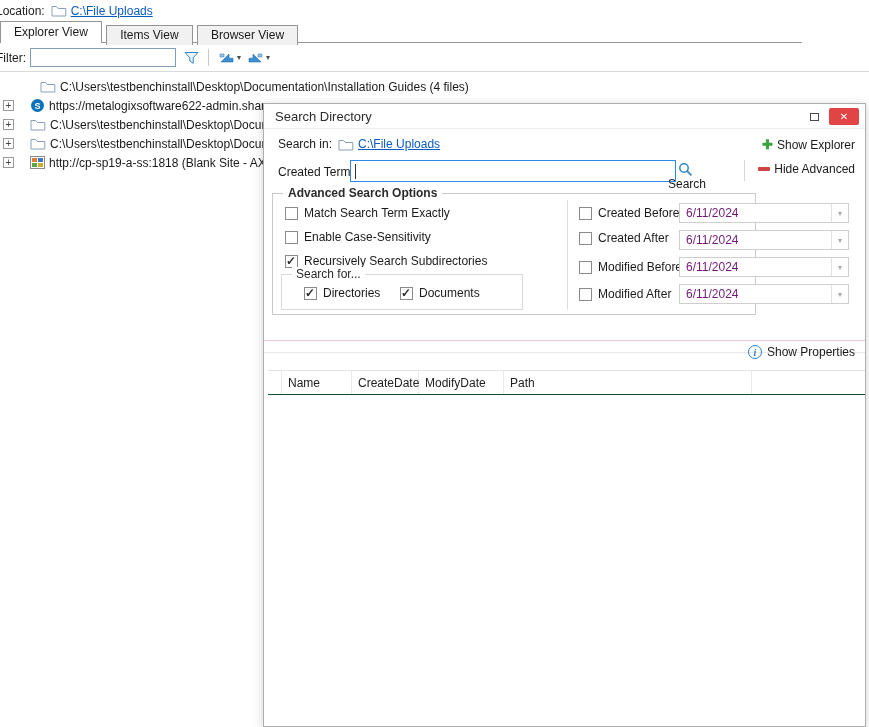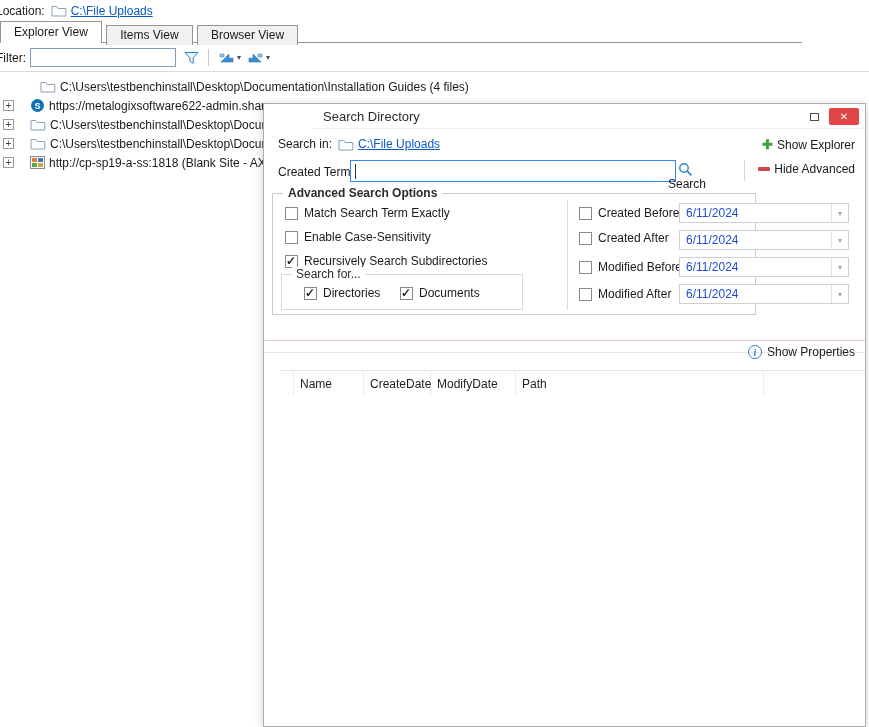--- a/index.html
+++ b/index.html
@@ -54,21 +54,21 @@
   .t-icon.noexp { margin-left:16px; }
   .t-label { margin-left:4px; }
   .t-label.selected { background:#53a7e8; color:#07203c; padding:1px 3px; }
 
   
   .dialog {
     position:absolute; left:263px; top:103px; width:603px; height:624px;
     background:#fff; border:1px solid #adadad; z-index:10;
     box-shadow:0 2px 10px rgba(0,0,0,0.18);
   }
-  .dlg-title { position:absolute; top:0; left:0; right:0; height:25px; border-bottom:1px solid #ededed;margin-left:48px; }
+  .dlg-title { position:absolute; top:0; left:0; right:0; height:25px; border-bottom:1px solid #ededed; }
   .dlg-title-text { position:absolute; left:11px; top:5px; font-size:13px; color:#2b2b2b; }
   .restore-btn { position:absolute; right:46px; top:9px; width:9px; height:8px; border:1px solid #4a4a4a; cursor:pointer; }
   .close-btn {
     position:absolute; right:6px; top:4px; width:30px; height:17px; background:#e04444; border-radius:2px;
     color:#fff; font-size:10px; text-align:center; line-height:17px; cursor:pointer;
   }
 
   .searchin-row { position:absolute; left:14px; top:33px; display:flex; align-items:center; }
   .show-explorer { position:absolute; right:10px; top:33px; display:flex; align-items:center; cursor:pointer; }
   .plus-glyph { color:#3da33d; font-size:13px; font-weight:bold; margin-right:4px; }
@@ -88,33 +88,33 @@
   .cb-row { position:absolute; display:flex; align-items:center; }
   .cb-row .cb { margin-right:6px; }
   .sf-box { position:absolute; left:8px; top:80px; width:242px; height:36px; border:1px solid #d9d9d9; }
   .sf-legend { position:absolute; left:10px; top:-8px; background:#fff; padding:0 4px; color:#2b2b2b; }
   .adv-divider { position:absolute; left:294px; top:6px; height:110px; border-left:1px solid #dcdcdc; }
   .date-row-label { width:92px; }
   .date-input {
     position:absolute; left:406px; width:170px; height:20px; border:1px solid #cfcfcf; background:#fff;
     display:flex; align-items:center;
   }
-  .date-text { flex:1; padding-left:6px; color:#1d4ed8; }
+  .date-text { flex:1; padding-left:6px; color:#701a75; }
   .date-dd { width:17px; height:100%; border-left:1px solid #e2e2e2; display:flex; align-items:center; justify-content:center; color:#a8a8a8; font-size:8px; cursor:pointer; }
 
   .hline-pink { position:absolute; left:0; right:0; top:236px; height:1px; background:#f0ccd4; }
   .hline-gray { position:absolute; left:0; right:0; top:248px; height:1px; background:#e9e9e9; }
   .show-props { position:absolute; right:10px; top:241px; display:flex; align-items:center; cursor:pointer; }
   .info-icon {
     width:14px; height:14px; border-radius:50%; border:1px solid #2d7fd0; color:#2d7fd0;
     font-size:10px; font-weight:bold; font-style:italic; text-align:center; line-height:13px; margin-right:5px;
     font-family:"Liberation Serif", serif;
   }
 
-  .tbl-header { position:absolute; left:16px; right:0; top:266px; height:28px; border-top:1px solid #e3e3e3; border-bottom:1px solid #14532d; display:flex; }
+  .tbl-header { position:absolute; left:4px; right:0; top:266px; height:28px; border-top:1px solid #e3e3e3; border-bottom:4px solid #14532d; display:flex; }
   .th-cell { border-right:1px solid #ebebeb; display:flex; align-items:center; padding-left:6px; color:#222; }
   .th-handle { width:14px; border-right:1px solid #ebebeb; }
   .th-name { width:70px; }
   .th-create { width:67px; }
   .th-modify { width:85px; }
   .th-path { width:248px; }
   .tbl-body { position:absolute; left:0; right:0; top:291px; bottom:0; background:#fff; }
 
   svg { display:block; }
 </style>

